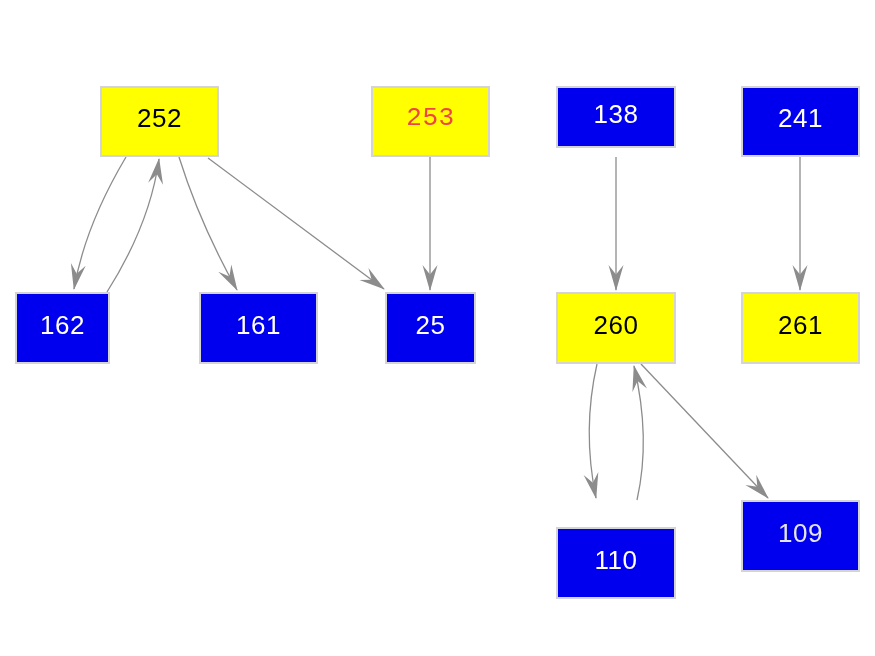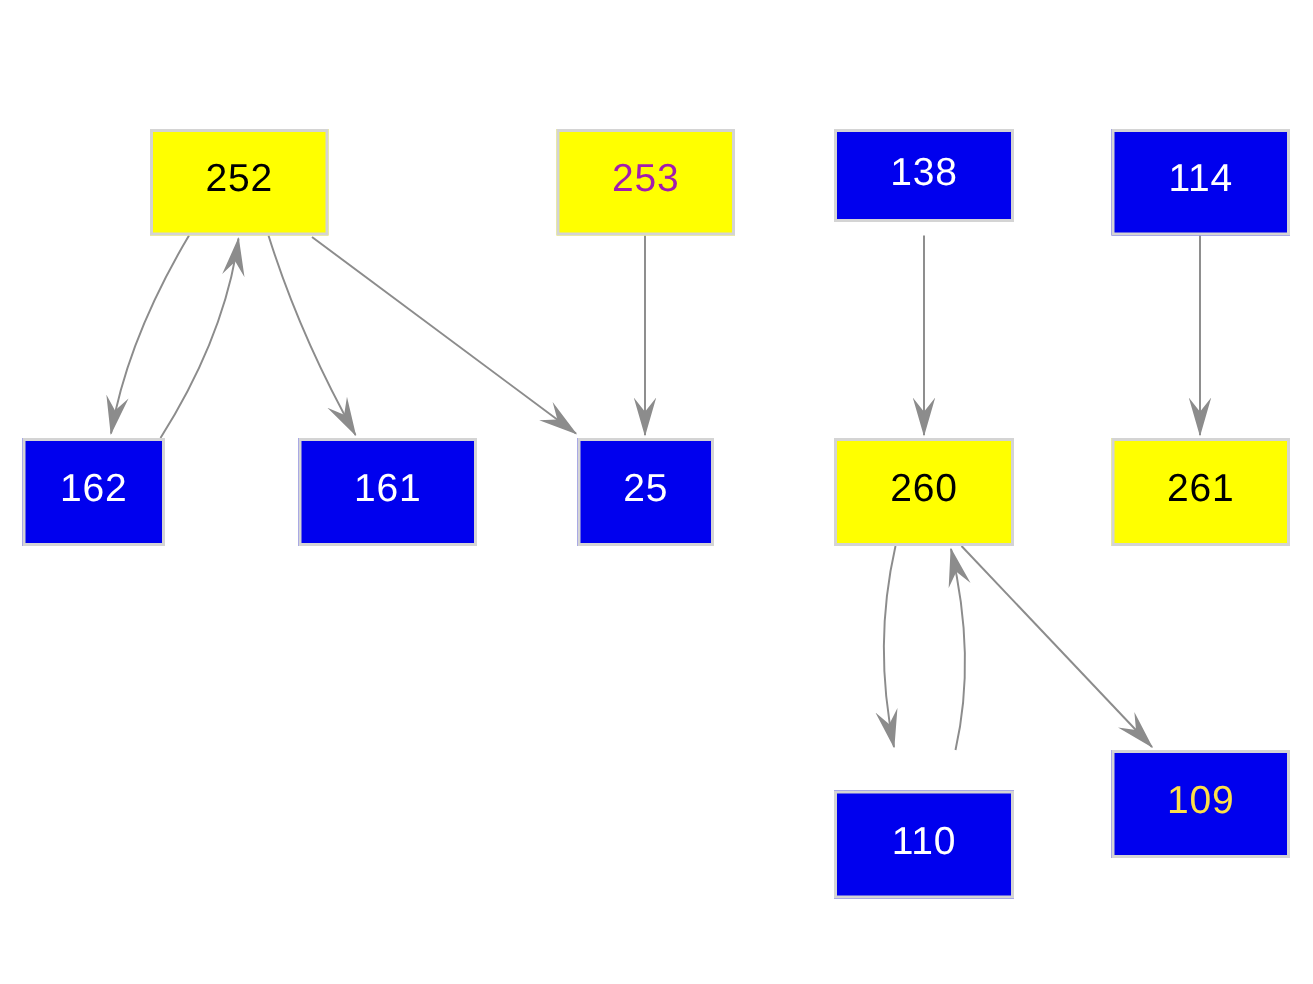--- a/index.html
+++ b/index.html
@@ -63,43 +63,43 @@
         <path class="edge" d="M597,364 Q582,430 596,498" stroke="#8c8c8c" marker-end="url(#arrowhead)"></path>
         <path class="edge" d="M637,500 Q651,438 634,366" stroke="#8c8c8c" marker-end="url(#arrowhead)"></path>
         <path class="edge" d="M641,364 L768,498" stroke="#8c8c8c" marker-end="url(#arrowhead)"></path>
       </g>
   </svg>
   <div>
       <div class="node" style="left: 100px; top: 86px; width: 119px; height: 71px; background: rgb(255, 255, 0); border-color: rgb(212, 212, 212);">
         <span class="node-label" style="color: rgb(0, 0, 0);">252</span>
       </div>
       <div class="node" style="left: 371px; top: 86px; width: 119px; height: 71px; background: rgb(255, 255, 0); border-color: rgb(212, 212, 212);">
-        <span class="node-label" style="color: #a21caf;">253</span>
+        <span class="node-label" style="color: #ef4444; font-family: Liberation Mono, monospace;">253</span>
       </div>
       <div class="node" style="left: 556px; top: 86px; width: 120px; height: 62px; background: rgb(0, 0, 238); border-color: rgb(212, 212, 212);">
         <span class="node-label" style="color: rgb(255, 255, 255);">138</span>
       </div>
       <div class="node" style="left: 741px; top: 86px; width: 119px; height: 71px; background: rgb(0, 0, 238); border-color: rgb(212, 212, 212);">
-        <span class="node-label" style="color: rgb(255, 255, 255);">114</span>
+        <span class="node-label" style="color: rgb(255, 255, 255);">241</span>
       </div>
       <div class="node" style="left: 15px; top: 292px; width: 95px; height: 72px; background: rgb(0, 0, 238); border-color: rgb(212, 212, 212);">
         <span class="node-label" style="color: rgb(255, 255, 255);">162</span>
       </div>
       <div class="node" style="left: 199px; top: 292px; width: 119px; height: 72px; background: rgb(0, 0, 238); border-color: rgb(212, 212, 212);">
         <span class="node-label" style="color: rgb(255, 255, 255);">161</span>
       </div>
       <div class="node" style="left: 385px; top: 292px; width: 91px; height: 72px; background: rgb(0, 0, 238); border-color: rgb(212, 212, 212);">
         <span class="node-label" style="color: rgb(255, 255, 255);">25</span>
       </div>
       <div class="node" style="left: 556px; top: 292px; width: 120px; height: 72px; background: rgb(255, 255, 0); border-color: rgb(212, 212, 212);">
         <span class="node-label" style="color: rgb(0, 0, 0);">260</span>
       </div>
       <div class="node" style="left: 741px; top: 292px; width: 119px; height: 72px; background: rgb(255, 255, 0); border-color: rgb(212, 212, 212); text-align: right;">
         <span class="node-label" style="color: rgb(0, 0, 0);">261</span>
       </div>
       <div class="node" style="left: 556px; top: 500px; width: 120px; height: 72px; background: rgb(0, 0, 238); border-color: rgb(212, 212, 212); margin-top: 27px;">
         <span class="node-label" style="color: rgb(255, 255, 255);">110</span>
       </div>
       <div class="node" style="left: 741px; top: 500px; width: 119px; height: 72px; background: rgb(0, 0, 238); border-color: rgb(212, 212, 212);">
-        <span class="node-label" style="color: #fde047;">109</span>
+        <span class="node-label" style="color: #e5e5e5;">109</span>
       </div>
     </div>
 </div>
 
 </body></html>

